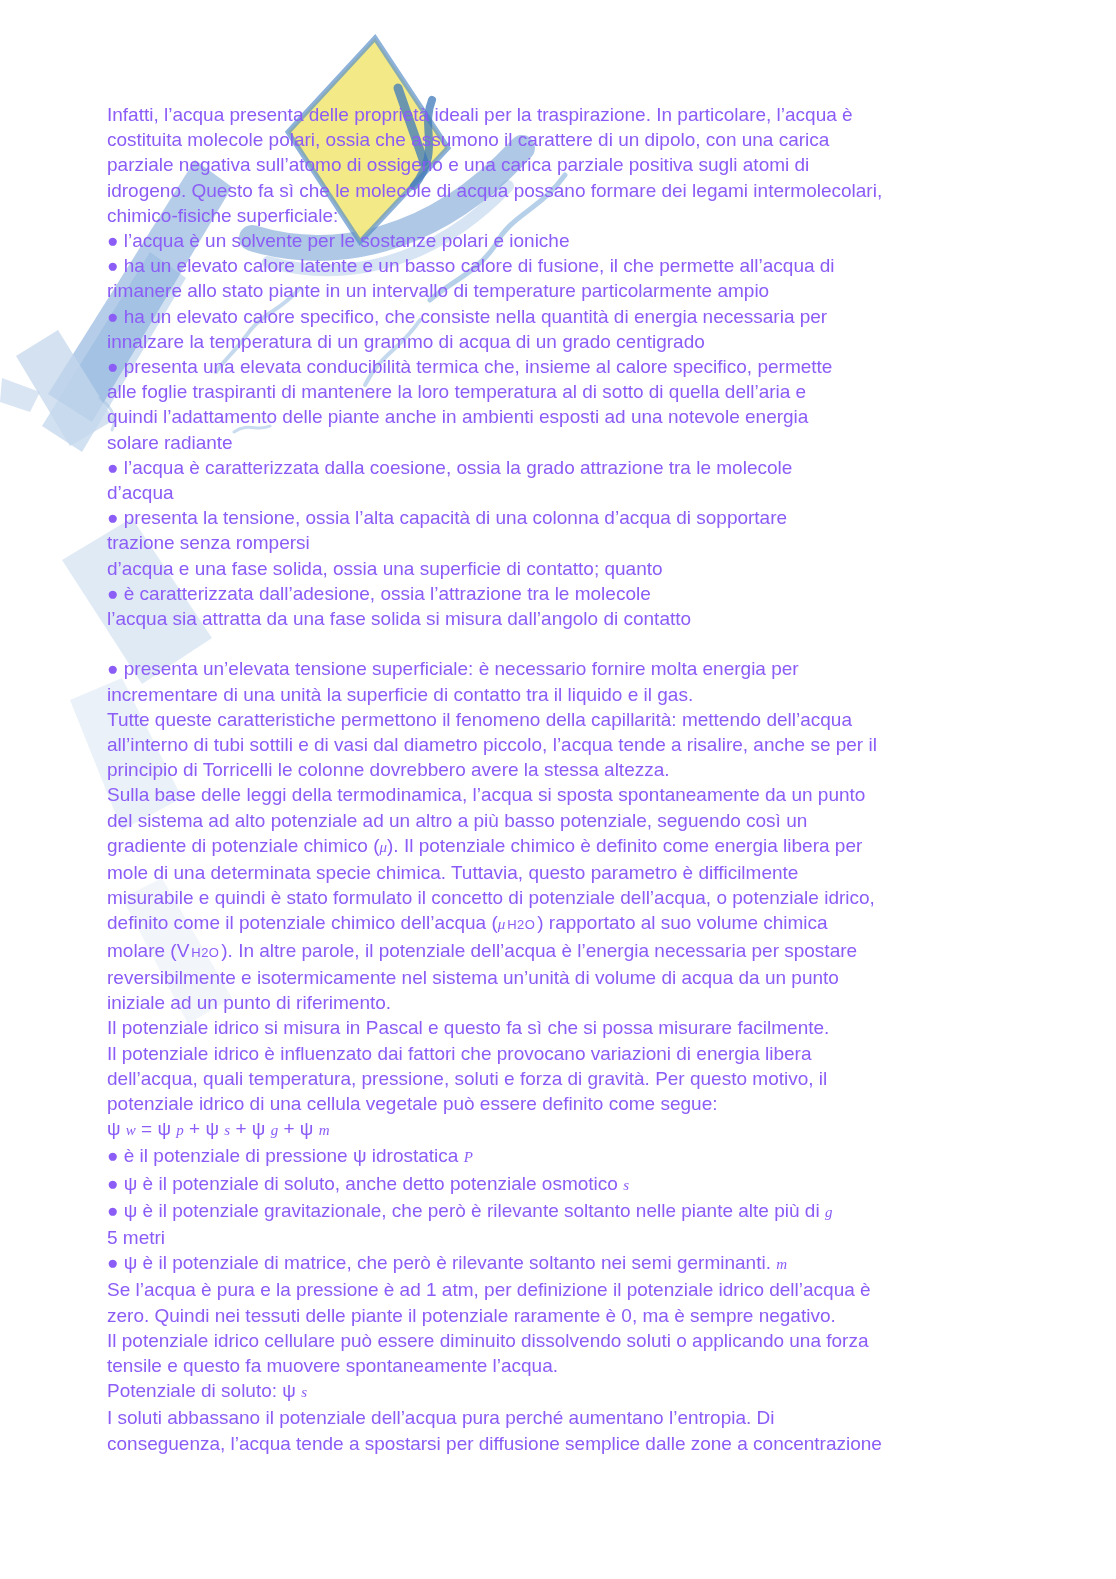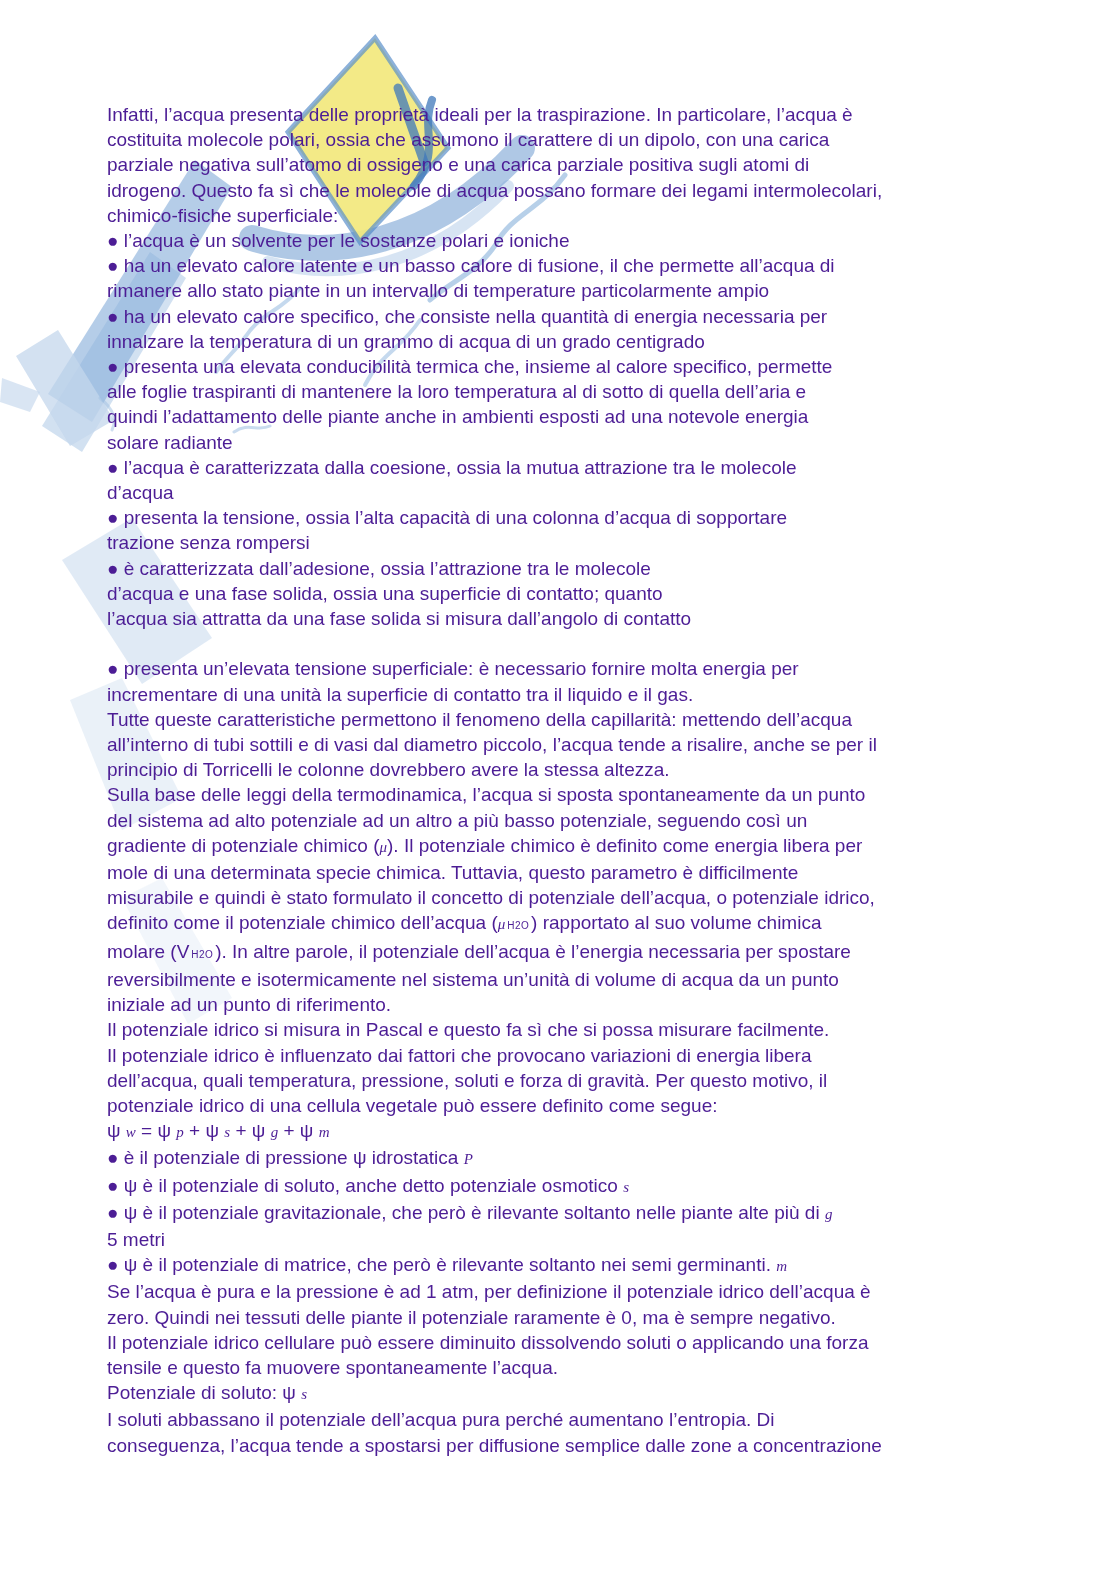--- a/index.html
+++ b/index.html
@@ -10,34 +10,34 @@
     overflow:hidden;
     font-family:"Liberation Sans",sans-serif;
   }
   .wm{
     position:absolute;left:0;top:0;width:1116px;height:1579px;
     z-index:0;pointer-events:none;
   }
   .doc{
     position:absolute;left:107px;top:102px;width:960px;
     z-index:1;
-    color:#4c1d95;
+    color:#8b5cf6;
     font-size:19px;
     line-height:25.2px;
   }
   .line{white-space:nowrap;}
   .gap{height:25.2px;}
   .seg-t{}
   .seg-i{
     font-family:"Liberation Serif",serif;
     font-style:italic;
     font-size:15px;
   }
   .seg-s{
-    font-size:10px;
+    font-size:13px;
     letter-spacing:.4px;
     margin:0 2px;
     text-align:center;
   }
 </style>
 </head>
 <body>
 
 <div class="page">
 
@@ -81,26 +81,26 @@
       <div class="line"><span class="seg-t">chimico-fisiche superficiale:</span></div>
       <div class="line"><span class="seg-t">● l’acqua è un solvente per le sostanze polari e ioniche</span></div>
       <div class="line"><span class="seg-t">● ha un elevato calore latente e un basso calore di fusione, il che permette all’acqua di</span></div>
       <div class="line"><span class="seg-t">rimanere allo stato piante in un intervallo di temperature particolarmente ampio</span></div>
       <div class="line"><span class="seg-t">● ha un elevato calore specifico, che consiste nella quantità di energia necessaria per</span></div>
       <div class="line"><span class="seg-t">innalzare la temperatura di un grammo di acqua di un grado centigrado</span></div>
       <div class="line"><span class="seg-t">● presenta una elevata conducibilità termica che, insieme al calore specifico, permette</span></div>
       <div class="line"><span class="seg-t">alle foglie traspiranti di mantenere la loro temperatura al di sotto di quella dell’aria e</span></div>
       <div class="line"><span class="seg-t">quindi l’adattamento delle piante anche in ambienti esposti ad una notevole energia</span></div>
       <div class="line"><span class="seg-t">solare radiante</span></div>
-      <div class="line"><span class="seg-t">● l’acqua è caratterizzata dalla coesione, ossia la mutua attrazione tra le molecole</span></div>
+      <div class="line"><span class="seg-t">● l’acqua è caratterizzata dalla coesione, ossia la grado attrazione tra le molecole</span></div>
       <div class="line"><span class="seg-t">d’acqua</span></div>
       <div class="line"><span class="seg-t">● presenta la tensione, ossia l’alta capacità di una colonna d’acqua di sopportare</span></div>
       <div class="line"><span class="seg-t">trazione senza rompersi</span></div>
+      <div class="line"><span class="seg-t">d’acqua e una fase solida, ossia una superficie di contatto; quanto</span></div>
       <div class="line"><span class="seg-t">● è caratterizzata dall’adesione, ossia l’attrazione tra le molecole</span></div>
-      <div class="line"><span class="seg-t">d’acqua e una fase solida, ossia una superficie di contatto; quanto</span></div>
       <div class="line"><span class="seg-t">l’acqua sia attratta da una fase solida si misura dall’angolo di contatto</span></div>
       <div class="gap"></div>
       <div class="line"><span class="seg-t">● presenta un’elevata tensione superficiale: è necessario fornire molta energia per</span></div>
       <div class="line"><span class="seg-t">incrementare di una unità la superficie di contatto tra il liquido e il gas.</span></div>
       <div class="line"><span class="seg-t">Tutte queste caratteristiche permettono il fenomeno della capillarità: mettendo dell’acqua</span></div>
       <div class="line"><span class="seg-t">all’interno di tubi sottili e di vasi dal diametro piccolo, l’acqua tende a risalire, anche se per il</span></div>
       <div class="line"><span class="seg-t">principio di Torricelli le colonne dovrebbero avere la stessa altezza.</span></div>
       <div class="line"><span class="seg-t">Sulla base delle leggi della termodinamica, l’acqua si sposta spontaneamente da un punto</span></div>
       <div class="line"><span class="seg-t">del sistema ad alto potenziale ad un altro a più basso potenziale, seguendo così un</span></div>
       <div class="line"><span class="seg-t">gradiente di potenziale chimico (</span><span class="seg-i">μ</span><span class="seg-t">). Il potenziale chimico è definito come energia libera per</span></div>

